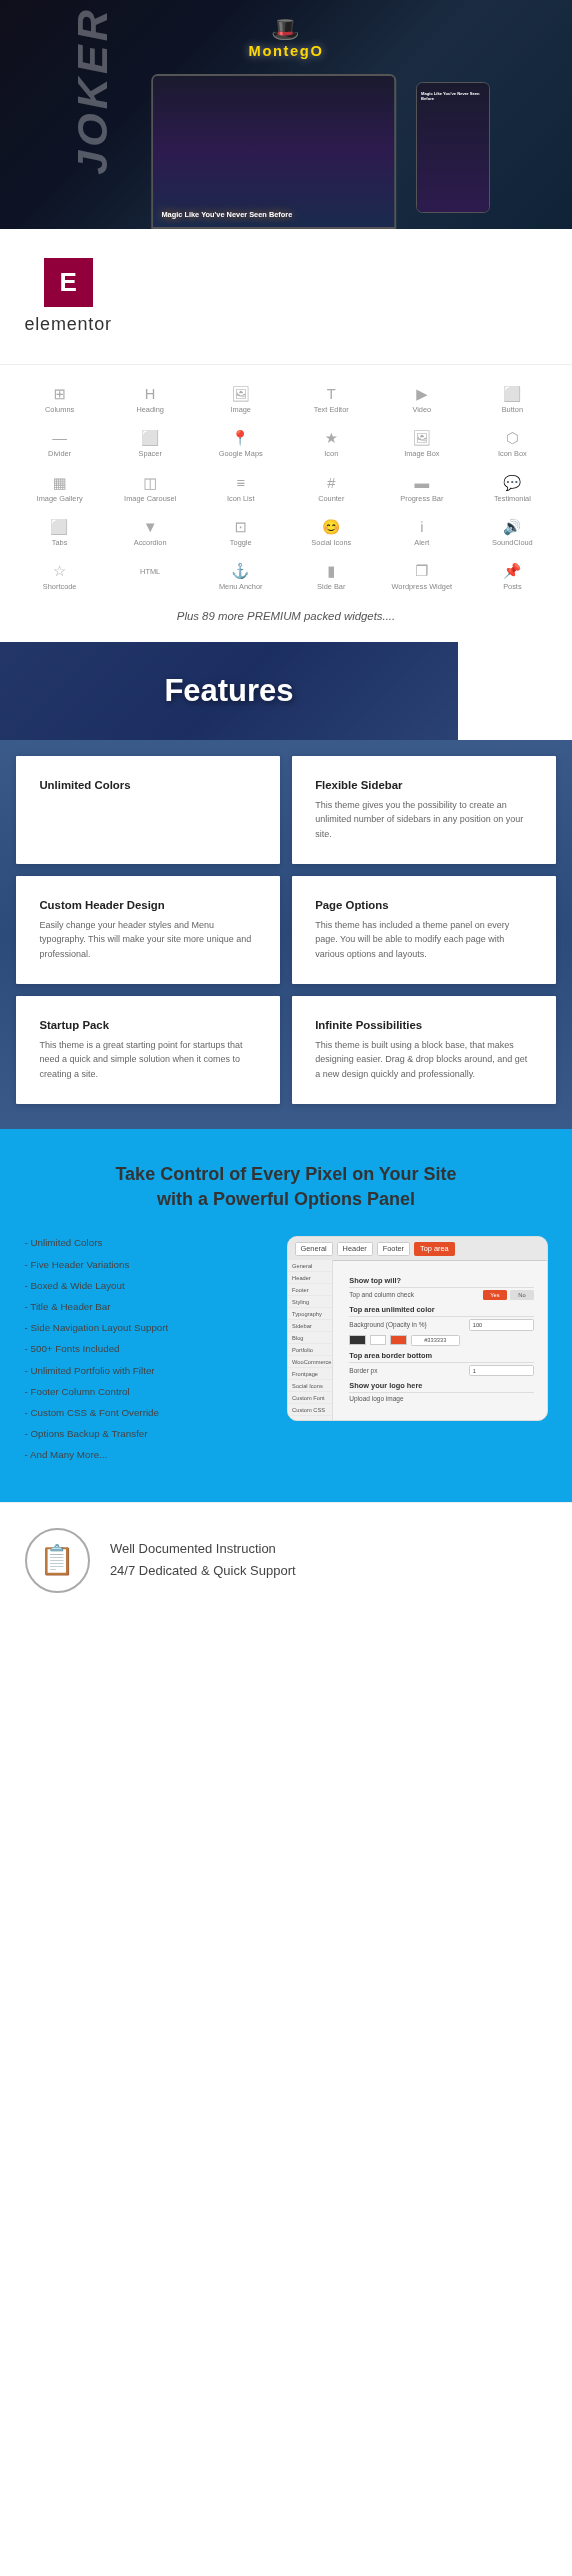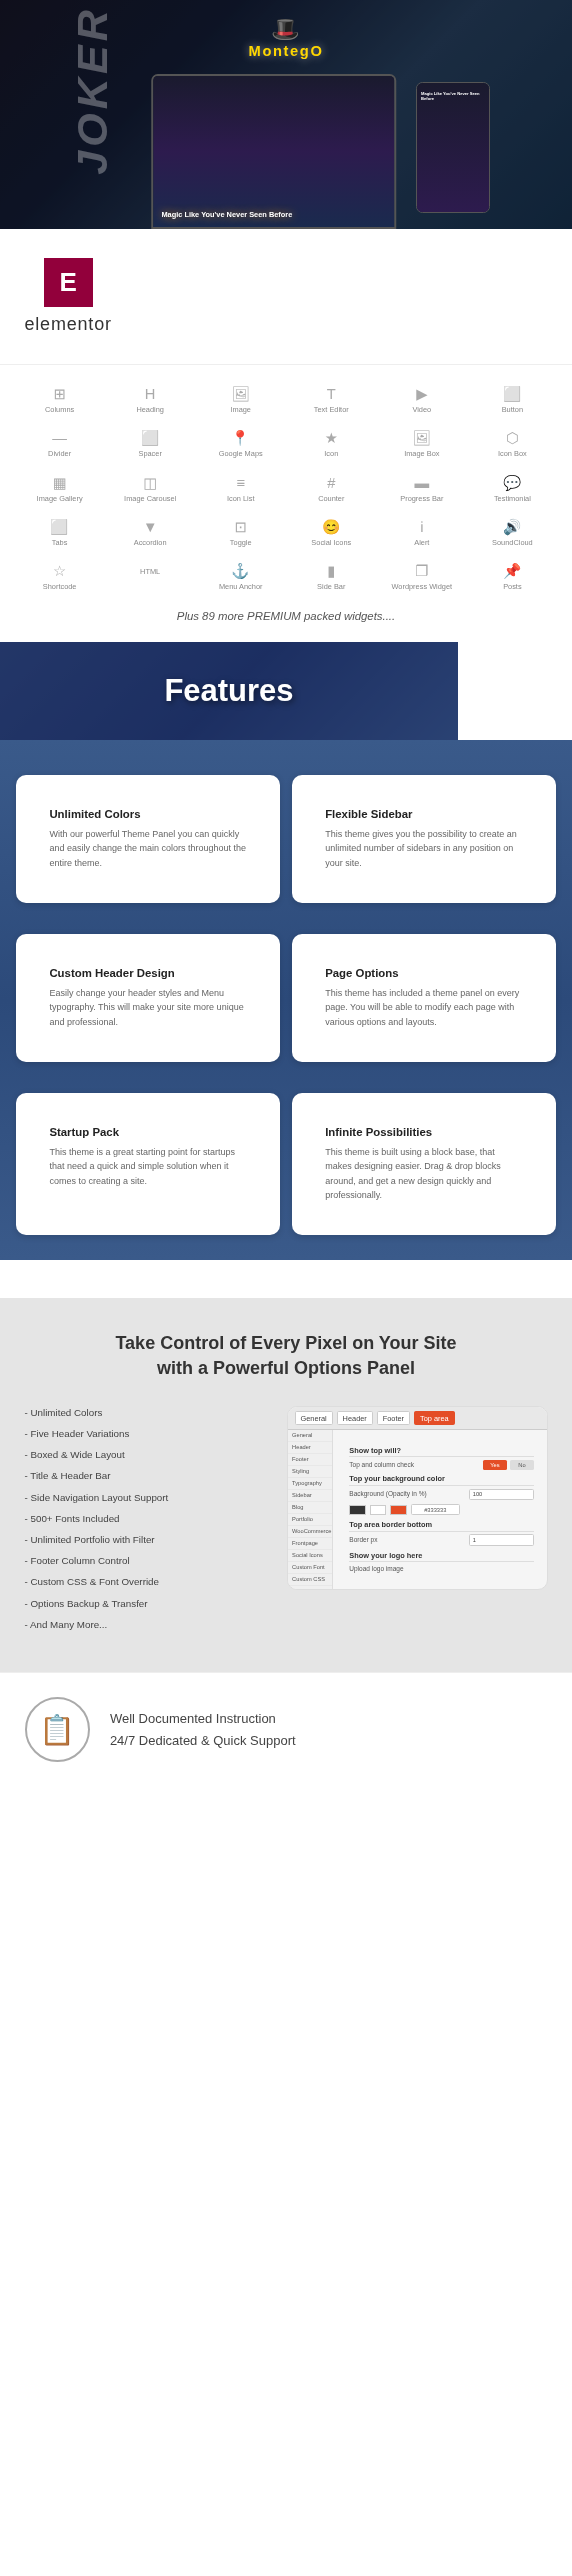--- a/index.html
+++ b/index.html
@@ -224,42 +224,40 @@
       background: linear-gradient(180deg, #3a5a8a 0%, #2c4a7a 50%, #3a5a8a 100%);
       padding: 16.4px 16.4px 24.5px;
     }
     .features-grid {
       display: grid;
       grid-template-columns: 1fr 1fr;
       gap: 12.3px;
     }
     .feature-card {
       background: white;
-      border-radius: 10px;
-      padding: 33px;
+      border-radius: 1px;
+      padding: 23px;
       box-shadow: 0 1.6px 6.5px rgba(0,0,0,0.15);
-      margin-top: 19px;
     }
     .feature-card-title {
       font-size: 11.4px;
       font-weight: 700;
       color: #222;
       margin-bottom: 6.5px;
     }
     .feature-card-text {
       font-size: 9px;
       color: #666;
       line-height: 1.6;
     }
 
     
     .options-section {
       padding: 33px 24.5px;
-      background: #e5e5e5;
-      margin-top: 38px;
+      background: #0ea5e9;
     }
     .options-title {
       font-size: 18px;
       font-weight: 700;
       color: #333;
       text-align: center;
       line-height: 1.4;
       margin-bottom: 24.5px;
     }
     .options-content {
@@ -556,21 +554,20 @@
 </section>
 
 <div class="features-hero">
   <h2 class="features-title">Features</h2>
 </div>
 
 <section class="features-cards-section">
   <div class="features-grid" id="features-grid">
   <div class="feature-card">
       <div class="feature-card-title">Unlimited Colors</div>
-      <div class="feature-card-text">With our powerful Theme Panel you can quickly and easily change the main colors throughout the entire theme.</div>
     </div>
       <div class="feature-card">
       <div class="feature-card-title">Flexible Sidebar</div>
       <div class="feature-card-text">This theme gives you the possibility to create an unlimited number of sidebars in any position on your site.</div>
     </div>
       <div class="feature-card">
       <div class="feature-card-title">Custom Header Design</div>
       <div class="feature-card-text">Easily change your header styles and Menu typography. This will make your site more unique and professional.</div>
     </div>
       <div class="feature-card">
@@ -634,21 +631,21 @@
           </div>
         <div class="panel-main" style="margin-left:49px;padding:4.1px;flex:1;">
           <div class="panel-section-title">Show top will?</div>
           <div class="panel-row">
             <div class="panel-label">Top and column check</div>
             <div style="display:flex;gap:2.5px;">
               <div style="width:24.5px;height:9.8px;background:#e44d26;border-radius:1.6px;font-size:5.7px;color:white;display:flex;align-items:center;justify-content:center;">Yes</div>
               <div style="width:24.5px;height:9.8px;background:#ddd;border-radius:1.6px;font-size:5.7px;color:#555;display:flex;align-items:center;justify-content:center;">No</div>
             </div>
           </div>
-          <div class="panel-section-title">Top your background color</div>
+          <div class="panel-section-title">Top area unlimited color</div>
           <div class="panel-row">
             <div class="panel-label">Background (Opacity in %)</div>
             <input class="panel-input" value="100" readonly="" style="">
           </div>
           <div class="panel-row">
             <div class="panel-color-swatch" style="background:#333;"></div>
             <div class="panel-color-swatch" style="background:#fff;"></div>
             <div class="panel-color-swatch" style="background:#e44d26;"></div>
             <div class="panel-input" style="width:49px;display:flex;align-items:center;justify-content:center;font-size:5.7px;color:#555;">#333333</div>
           </div>

